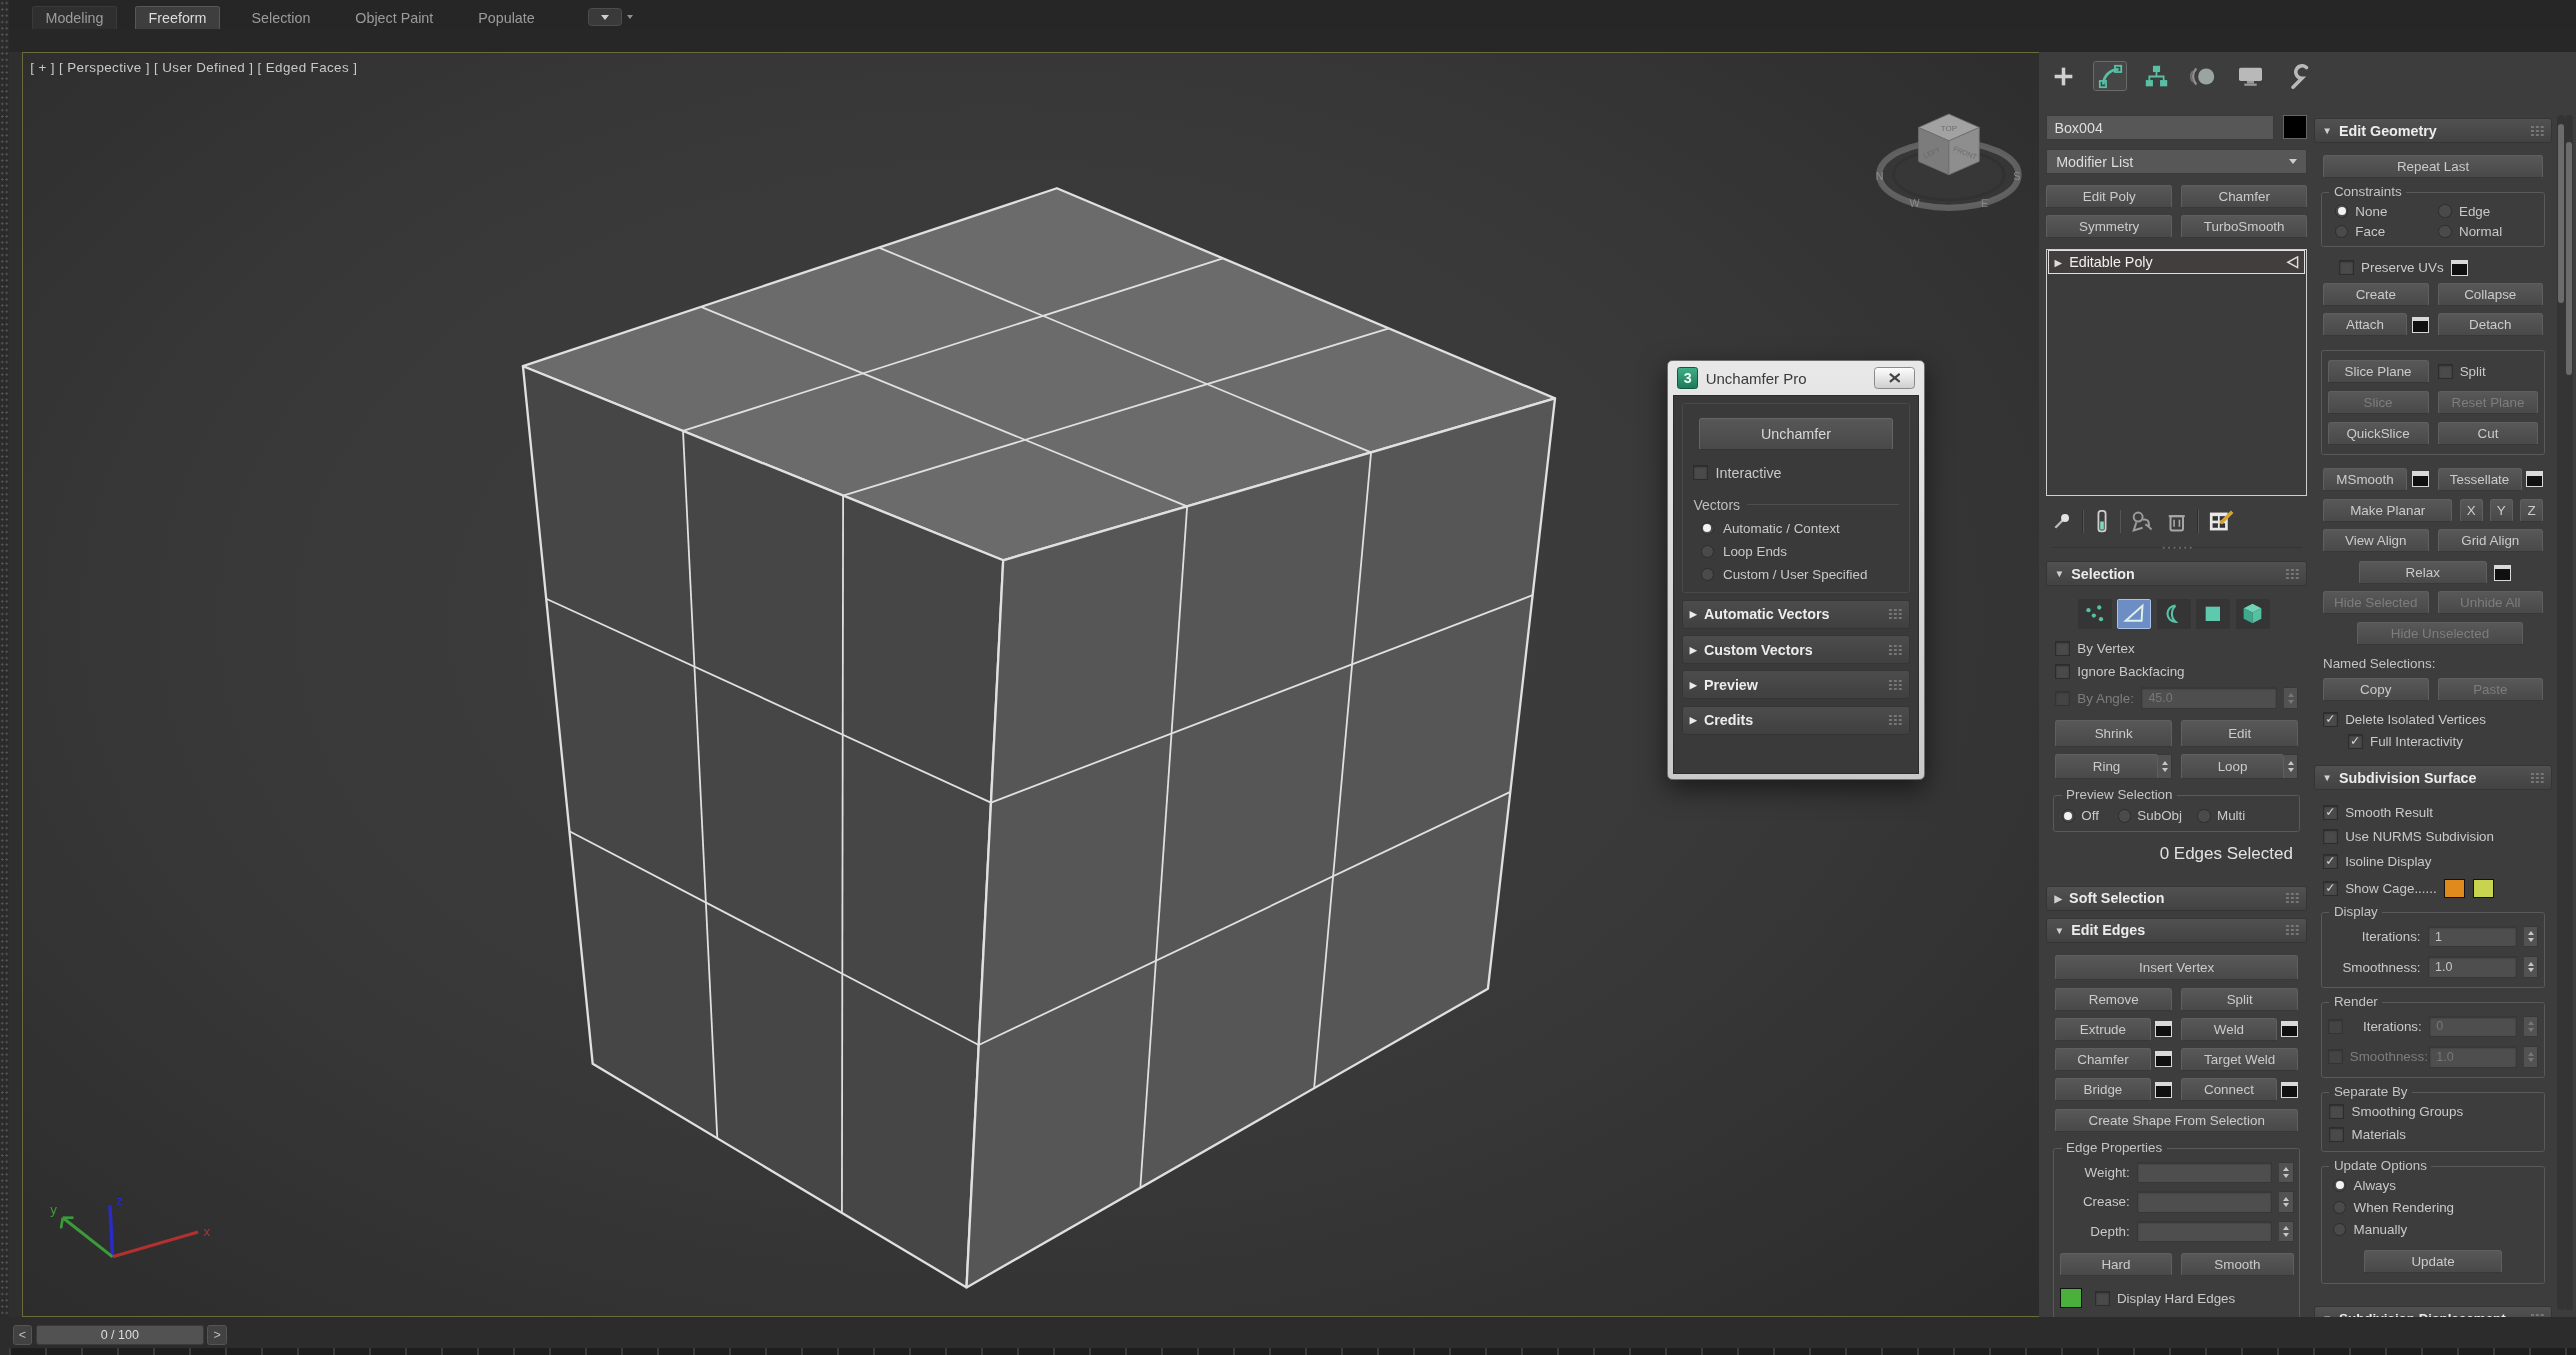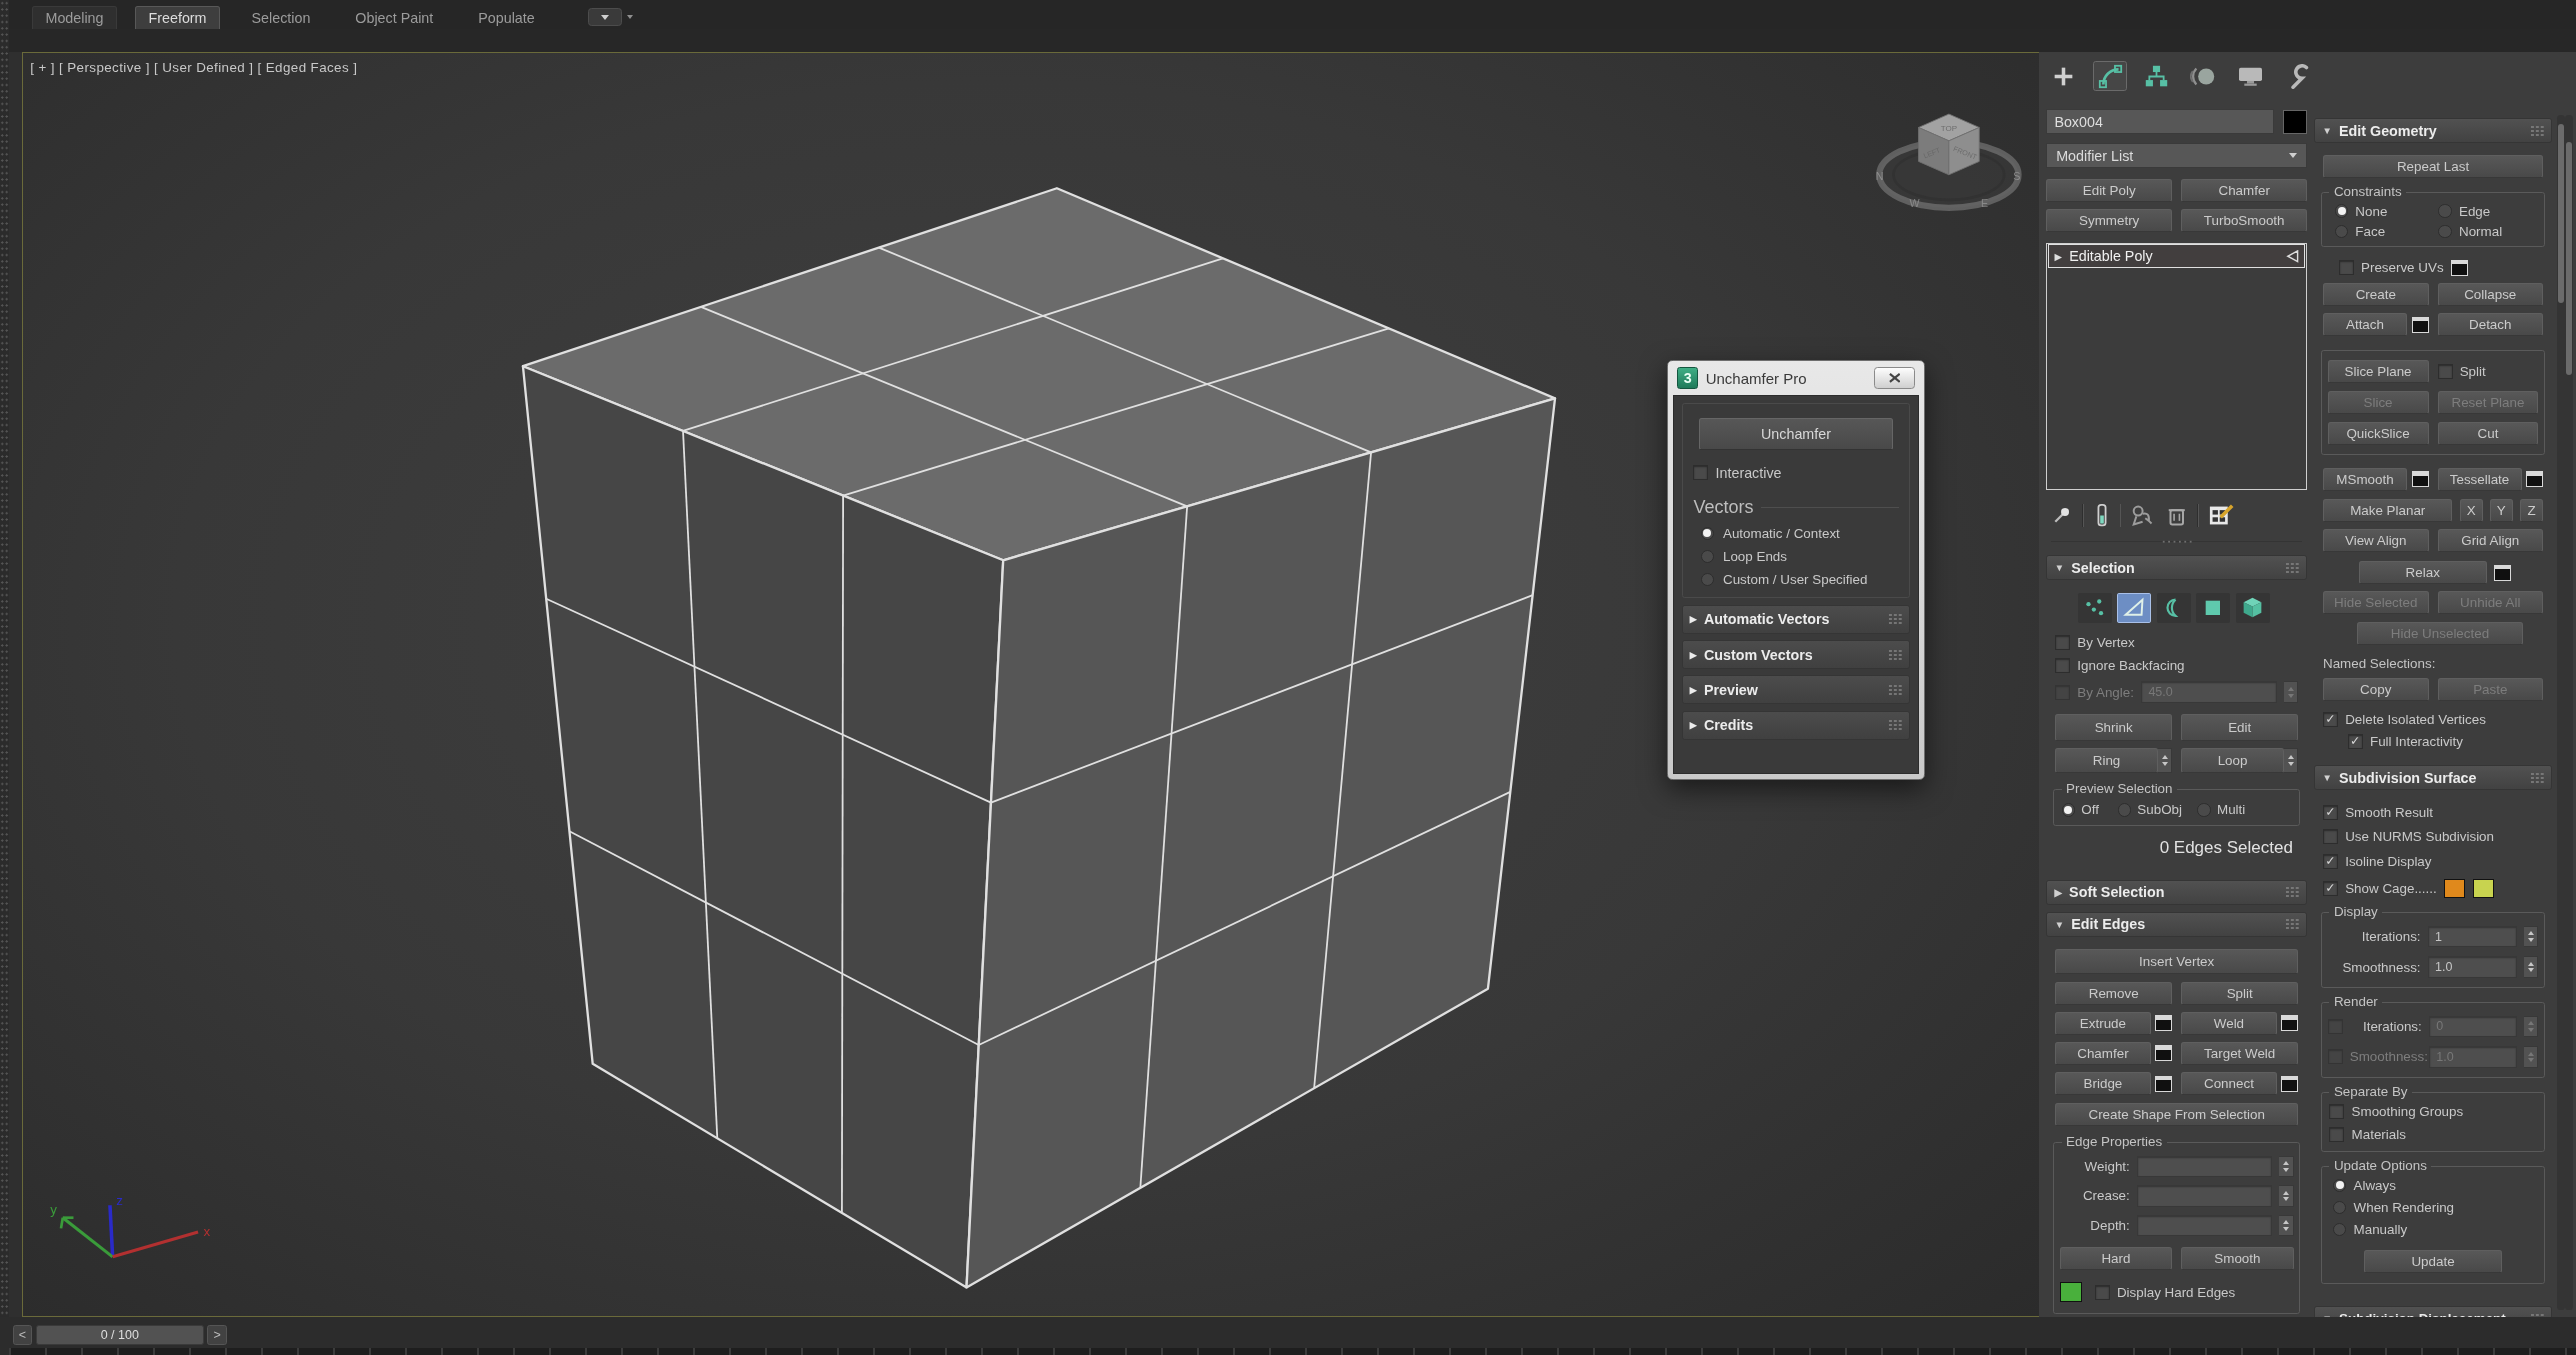--- a/index.html
+++ b/index.html
@@ -50,39 +50,39 @@
     border:0.9px solid #14563f;}
   .dlg-title-text{font-size:15px; color:#3a3a3a;}
   .dlg-close{margin-left:auto; width:41px; height:22.4px; background:linear-gradient(#fdfdfd,#cfcfcf);
     border:0.9px solid #8a8a8a; border-radius:3.6px; display:flex; align-items:center; justify-content:center;}
   .dlg-body{background:#3a3a3a; border:0.9px solid #2c2c2c; height:calc(100% - 34px); padding:7.2px; }
   .dlg-inner{border:0.9px solid #4a4a4a; border-radius:2.7px; padding:12.5px 9px 10.7px 9px;}
   .unchamfer-btn{height:32px; margin:1.8px 7.2px 0 7.2px; background:linear-gradient(#575757,#494949);
     border:0.9px solid #666; border-bottom-color:#333; border-radius:2.7px; color:#d8d8d8; font-size:14.3px;
     display:flex; align-items:center; justify-content:center;}
   .dlg-row{display:flex; align-items:center; gap:7.2px; margin:14.3px 1.8px 0 1.8px; font-size:13.4px; color:#cfcfcf;}
-  .dlg-sep-label{display:flex; align-items:center; gap:7.2px; margin:16px 1.8px 1.8px 1.8px; font-size:18px; color:#bdbdbd;}
+  .dlg-sep-label{display:flex; align-items:center; gap:7.2px; margin:16px 1.8px 1.8px 1.8px; font-size:14px; color:#bdbdbd;}
   .dlg-sep-label::after{content:""; flex:1; height:0.9px; background:#4e4e4e;}
   .dlg-radio-row{display:flex; align-items:center; gap:9px; margin:8px 1.8px 0 9px; font-size:13.4px; color:#cfcfcf;}
   .dlg-rollout{height:29px; margin-top:6.3px; background:linear-gradient(#4c4c4c,#404040); border:0.9px solid #353535;
     border-radius:2.7px; display:flex; align-items:center; gap:7.2px; padding:0 7.2px; color:#ececec;
     font-weight:bold; font-size:14.3px;}
 
   
   .cmdpanel{position:absolute; left:2039px; top:52px; width:537px; height:1265px; background:var(--panel-bg);}
   .cp-tabs{position:absolute; left:7.2px; top:7.2px; width:268px; height:34px; display:flex; gap:12.5px; align-items:center;}
   .cp-tab{width:36px; height:30px; display:flex; align-items:center; justify-content:center; border-radius:2.7px;}
   .cp-tab.active{border:0.9px solid #6a6a6a; background:#464646;}
   .col-left{position:absolute; left:7.2px; top:47px; width:261px;}
   .col-right{position:absolute; left:275px; top:66px; width:238px;}
   .vscroll{position:absolute; top:63px; bottom:7.2px; width:8px; background:#343434; border-radius:3.6px;}
   .vscroll .thumb{position:absolute; left:0.9px; right:0.9px; top:9px; height:179px; background:#6b6b6b; border-radius:3.6px;}
   .vs-left{left:518px;} .vs-far{right:2.7px; left:auto;}
 
-  .namerow{display:flex; gap:9px; align-items:center; margin-top:10px;}
+  .namerow{display:flex; gap:9px; margin-top:16px;}
   .namefield{flex:1; height:25px; background:#575757; border:0.9px solid #3a3a3a; color:#dedede; font-size:14.3px;
     display:flex; align-items:center; padding:0 7.2px;}
   .colorswatch{width:24px; height:24px; background:#000; border:0.9px solid #666;}
   .modlist{height:25px; margin-top:9px; background:#575757; border:0.9px solid #3a3a3a; color:#dcdcdc;
     font-size:14.3px; display:flex; align-items:center; padding:0 9px;}
   .modlist .tri-dn{margin-left:auto;}
   .modgrid{display:grid; grid-template-columns:1fr 1fr; gap:7.2px 9px; margin-top:10.7px;}
   .btn{height:23px; background:linear-gradient(var(--btn1),var(--btn2)); border:0.9px solid var(--btn-br);
     border-bottom-color:var(--btn-br2); border-radius:2.7px; color:var(--text); font-size:13.4px;
     display:flex; align-items:center; justify-content:center; white-space:nowrap;}

